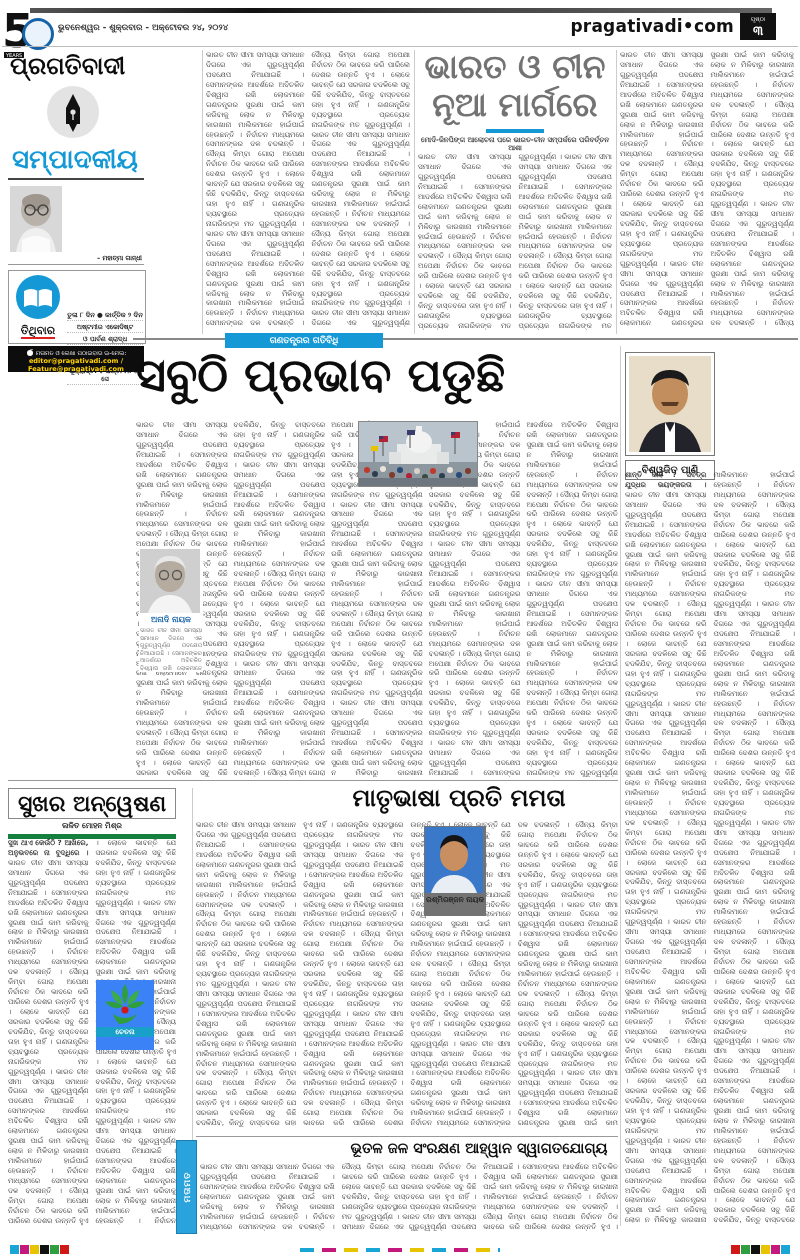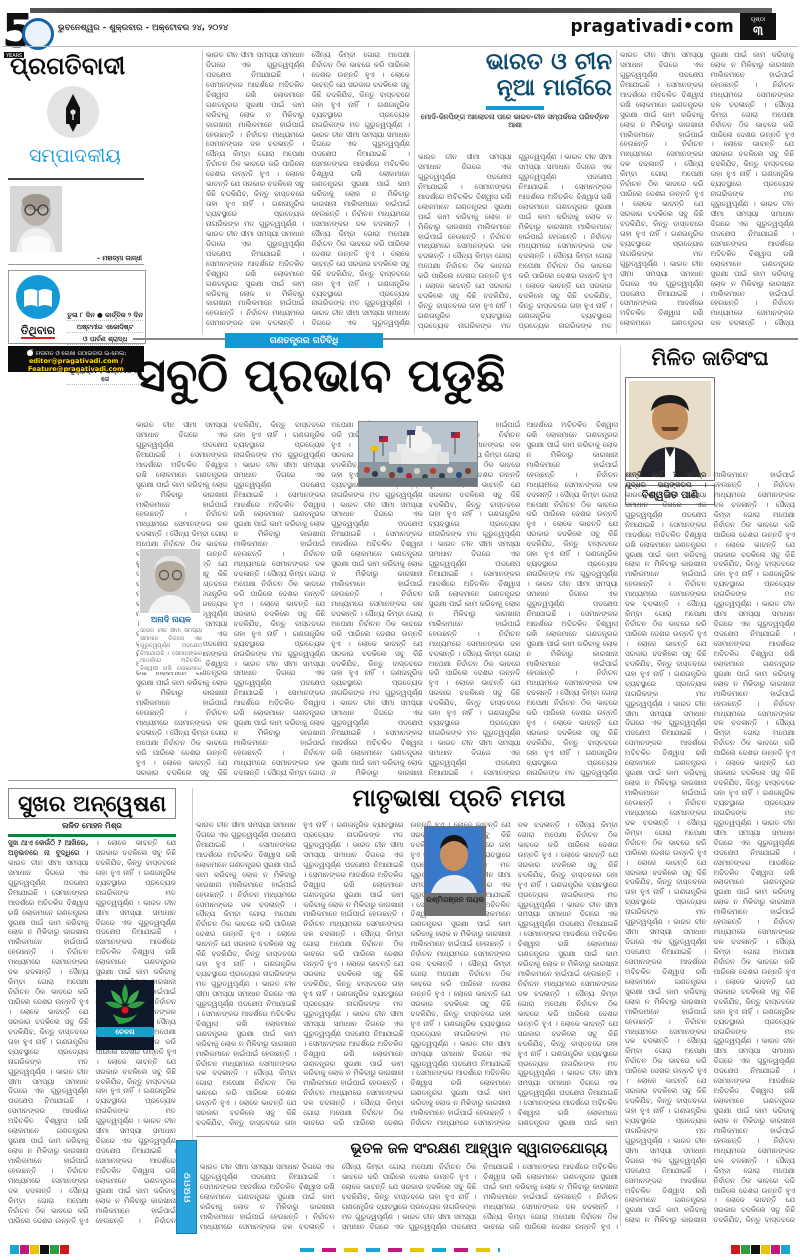--- a/index.html
+++ b/index.html
@@ -23,37 +23,37 @@
   .pagebox .pl{font-size:6px;display:block;margin-top:3px;}
   .pagebox .pn{font-size:13px;font-weight:bold;}
   .logo50{left:2px;top:12px;width:52px;height:46px;}
   .logo50 .five{font-size:46px;font-weight:bold;color:#111;line-height:1;position:absolute;left:0;top:-4px;}
   .logo50 .ring{position:absolute;left:20px;top:6px;width:26px;height:26px;border:3px solid #1763a8;border-radius:50%;background:#eaf2fb;}
   .logo50 .yrs{position:absolute;left:2px;top:40px;font-size:5px;color:#d11;background:#111;color:#fff;padding:0 2px;}
   .mast-rule{left:2px;top:46px;width:796px;}
   
   .brand{left:10px;top:52px;width:130px;text-align:left;font-size:24px;font-weight:800;color:#0b0b0b;}
   .pencircle{left:47px;top:86px;width:52px;height:52px;border-radius:50%;background:#e3e3e3;}
-  .section-title{left:8px;top:144px;width:134px;text-align:center;font-size:19px;font-weight:400;color:#1499d6;}
+  .section-title{left:8px;top:144px;width:134px;text-align:center;font-size:26px;font-weight:700;color:#1499d6;}
   .gandhi-box{left:8px;top:178px;width:136px;height:80px;border-top:2px solid #444;border-bottom:1px solid #999;padding-top:4px;}
   .gandhi-quote{position:absolute;left:58px;top:6px;width:78px;font-size:6.4px;font-weight:bold;color:#222;text-align:justify;line-height:1.35;}
   .gandhi-attrib{position:absolute;right:2px;bottom:2px;font-size:6.4px;font-weight:bold;color:#111;}
   .tithi-box{left:8px;top:270px;width:136px;height:72px;border:1px solid #999;}
   .tithi-left{position:absolute;left:3px;top:4px;width:52px;text-align:center;}
   .bookcircle{width:44px;height:44px;border-radius:50%;background:#1499d6;margin:0 auto;}
   .tithi-name{font-size:11px;font-weight:800;color:#111;border-bottom:2px solid #e02020;display:inline-block;margin-top:2px;}
   .tithi-right{position:absolute;left:58px;top:2px;width:76px;margin-top:36px;}
   .tithi-right div{font-size:6.6px;color:#222;text-align:center;border-bottom:1px dotted #bbb;padding:1.5px 0;font-weight:bold;}
   .email-bar{left:8px;top:346px;width:136px;height:26px;background:#0d0d0d;color:#fff;text-align:center;}
   .email-l1{font-size:6px;margin-top:3px;}
   .email-l2{font-size:6.6px;font-weight:bold;color:#ffd200;}
   
   .editorial-body{left:206px;top:50px;width:204px;height:284px;}
   .china{left:418px;top:48px;width:194px;}
-  .china-h{font-size:23px;font-weight:800;text-align:right;line-height:1.15;color:#0c4a6e;}
+  .china-h{font-size:33px;font-weight:800;text-align:center;line-height:1.15;color:#737373;}
   .china-bar{width:58px;height:4px;background:#1499d6;margin:5px auto 3px;}
   .china-deck{font-size:7px;font-weight:bold;text-align:center;color:#444;}
   .china-body{left:418px;top:152px;width:194px;height:182px;}
   .righttop-body{left:620px;top:50px;width:174px;height:284px;}
   .sect-rule{left:133px;top:338px;width:665px;height:2px;background:#888;}
   
   .kicker{left:225px;top:333px;width:158px;height:15px;background:#1499d6;color:#fff;
           font-size:9px;font-weight:bold;text-align:center;line-height:15px;}
   .main-h{left:136px;top:352px;width:482px;text-align:left;font-size:46px;font-weight:800;color:#0c0c0c;line-height:1;}
   .main-body{left:136px;top:420px;width:482px;height:358px;}
@@ -65,23 +65,23 @@
   .un{left:625px;top:346px;width:170px;}
   .un-h{font-size:20px;font-weight:800;text-align:center;line-height:1.25;color:#0c0c0c;}
   .portrait-frame{width:82px;height:96px;border:1px solid #777;padding:3px;margin:6px 0 4px;background:#fff;}
   .name-bar{width:88px;border:1px solid #777;font-size:10px;font-weight:800;text-align:center;padding:3px 0;color:#111;}
   .un-body{left:625px;top:470px;width:170px;height:756px;}
   .vrule-un{left:620px;top:346px;height:880px;}
   
   .band-rule{left:8px;top:780px;width:610px;height:1px;background:#999;}
   .happy{left:8px;top:788px;width:168px;}
   .happy-h{font-size:22px;font-weight:800;text-align:center;color:#0c0c0c;border:1px solid #888;padding:2px 0;}
-  .happy-a{font-size:7.5px;font-weight:800;text-align:center;border-bottom:3px solid #15803d;padding:2px 0 3px;}
+  .happy-a{font-size:7.5px;font-weight:800;text-align:center;border-bottom:5px solid #15803d;padding:2px 0 3px;}
   .happy-body{left:8px;top:838px;width:168px;height:390px;}
-  .lotus-inset{left:96px;top:980px;width:58px;height:70px;background:#0f172a;text-align:center;}
+  .lotus-inset{left:96px;top:980px;width:58px;height:70px;background:#3b82f6;text-align:center;}
   .lotus-banner{background:#18a0c8;color:#fff;font-size:7px;font-weight:bold;border-radius:2px;padding:1px 0;margin-top:1px;}
   .mother-h{left:300px;top:784px;width:318px;text-align:center;font-size:24px;font-weight:800;color:#0c0c0c;}
   .mother-body{left:196px;top:820px;width:422px;height:312px;}
   .mt-portrait{left:424px;top:826px;width:60px;height:88px;background:#737373;padding:1px;}
   .mt-name{font-size:7.5px;font-weight:800;text-align:center;margin-top:2px;}
   
   .strip-rule{left:196px;top:1136px;width:422px;height:1px;background:#999;}
   .vlabel{left:176px;top:1140px;width:19px;height:92px;background:#2aa3dc;border:1px solid #1a7fb0;}
   .vlabel span{position:absolute;left:50%;top:50%;transform:translate(-50%,-50%) rotate(-90deg);
                white-space:nowrap;color:#fff;font-size:9px;font-weight:800;letter-spacing:1px;}
@@ -239,21 +239,20 @@
     <circle cx="24" cy="26" r="4.5" fill="none" stroke="#555" stroke-width="1.3"></circle>
     <circle cx="37" cy="26" r="4.5" fill="none" stroke="#555" stroke-width="1.3"></circle>
     <path d="M8 64 Q14 46 30 46 Q46 46 52 64 Z" fill="#f4f4f4"></path>
   </svg>
   <div class="author-name-blue">ଅନାଦି ନାୟକ</div>
   <div class="author-bio">ଭାରତ ଚୀନ ସୀମା ସମସ୍ୟା ସମାଧାନ ଦିଗରେ ଏକ ଗୁରୁତ୍ୱପୂର୍ଣ୍ଣ ପଦକ୍ଷେପ ନିଆଯାଇଛି । ସେମାନଙ୍କର ଆଦର୍ଶରେ ଅବିଚଳିତ ବିଶ୍ୱାସ ରଖି ଲୋକମାନେ ଗଣତନ୍ତ୍ରର ସୁରକ୍ଷା ପାଇଁ କାମ କରିବାକୁ ଲୋକ ନ ମିଳିବାରୁ କାରଖାନା ମାଲିକମାନେ ହାଇଁପାଇଁ ହେଉଛନ୍ତି । ନିର୍ବାଚନ ମାଧ୍ୟମରେ ସେମାନଙ୍କର ଦଳ ବଦଳାନ୍ତି । ସୈନ୍ୟ କିମ୍ବା ଗୋରା ଅପେକ୍ଷା ନିର୍ବାଚନ ଠିକ ଭାବରେ କରି ପାରିଲେ ଦେଶର ଉନ୍ନତି ହୁଏ । ଲୋକେ ଭାବନ୍ତି ଯେ ସରକାର ବଦଳିଲେ ସବୁ କିଛି ବଦଳିଯିବ, କିନ୍ତୁ ବାସ୍ତବରେ ତାହା ହୁଏ ନାହିଁ । ଗଣତାନ୍ତ୍ରିକ ବ୍ୟବସ୍ଥାରେ ପ୍ରତ୍ୟେକ ନାଗରିକଙ୍କ ମତ ଗୁରୁତ୍ୱପୂର୍ଣ୍ଣ । </div>
 </div>
 
 <div class="abs rule-v vrule-un"></div>
 <div class="abs un">
-  <div class="un-h">ମିଳିତ ଜାତିସଂଘ</div>
   <div class="portrait-frame">
     <svg width="82" height="96" viewBox="0 0 82 96">
       <rect width="82" height="96" fill="#e8ddc8"></rect>
       <ellipse cx="41" cy="38" rx="18" ry="21" fill="#c28e5e"></ellipse>
       <path d="M22 30 Q24 14 41 14 Q58 14 60 30 Q52 22 41 22 Q30 22 22 30 Z" fill="#1b1b1b"></path>
       <path d="M32 46 L50 46 L48 50 L34 50 Z" fill="#5a3a22"></path>
       <path d="M10 96 Q18 66 41 66 Q64 66 72 96 Z" fill="#23232b"></path>
       <path d="M36 66 L41 76 L46 66 L46 96 L36 96 Z" fill="#fff"></path>
     </svg>
   </div>

